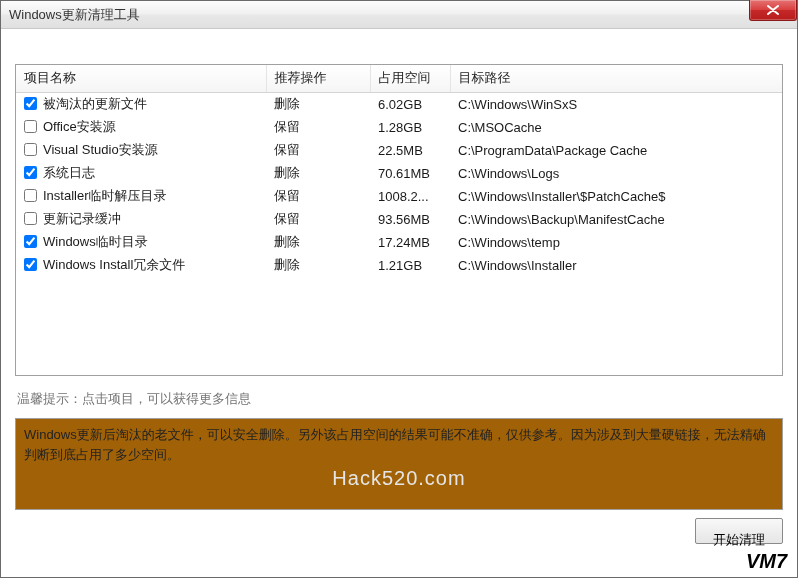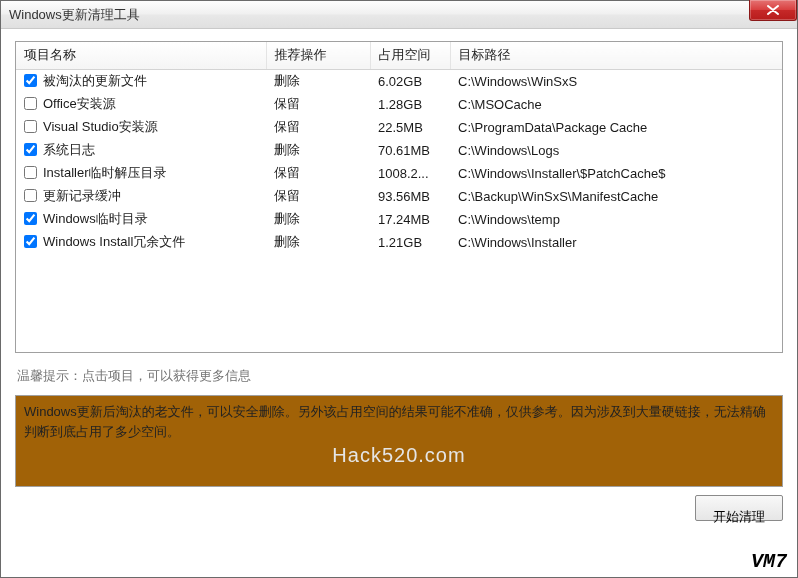--- a/index.html
+++ b/index.html
@@ -50,20 +50,21 @@
     justify-content: center;
     cursor: pointer;
     box-shadow: inset 0 0 0 1px rgba(255,255,255,0.25);
   }
   .close-btn svg { display:block; }
   .content {
     flex: 1;
     padding: 12px 14px 10px 14px;
     display: flex;
     flex-direction: column;
+    justify-content: center;
   }
   .list-panel {
     border: 1px solid #a0a0a0;
     background: #fff;
     height: 312px;
     overflow: hidden;
   }
   table.listview {
     width: 100%;
     border-collapse: collapse;
@@ -141,21 +142,21 @@
     border: 1px solid #8a8a8a;
     border-radius: 2px;
     font-size: 13px;
     padding: 12px 14px;
     cursor: pointer;
   }
   .vm7 {
     position:absolute;
     right:10px;
     bottom:4px;
-    font-family: Liberation Mono, monospace;
+    font-family: Liberation Sans, sans-serif;
     font-weight: bold;
     font-style: italic;
     font-size: 20px;
     color:#000;
   }
 </style>
 </head>
 <body>
 
 <div class="window">
@@ -215,21 +216,21 @@
             <tr>
               <td><input type="checkbox" class="chk" style=""><span>Installer临时解压目录</span></td>
               <td>保留</td>
               <td>1008.2...</td>
               <td>C:\Windows\Installer\$PatchCache$</td>
             </tr>
             <tr>
               <td><input type="checkbox" class="chk" style=""><span>更新记录缓冲</span></td>
               <td>保留</td>
               <td>93.56MB</td>
-              <td>C:\Backup\WinSxS\ManifestCache</td>
+              <td>C:\Windows\Backup\ManifestCache</td>
             </tr>
             <tr>
               <td><input type="checkbox" class="chk" checked="" style=""><span>Windows临时目录</span></td>
               <td>删除</td>
               <td>17.24MB</td>
               <td>C:\Windows\temp</td>
             </tr>
             <tr>
               <td><input type="checkbox" class="chk" checked="" style=""><span>Windows Install冗余文件</span></td>
               <td>删除</td>

